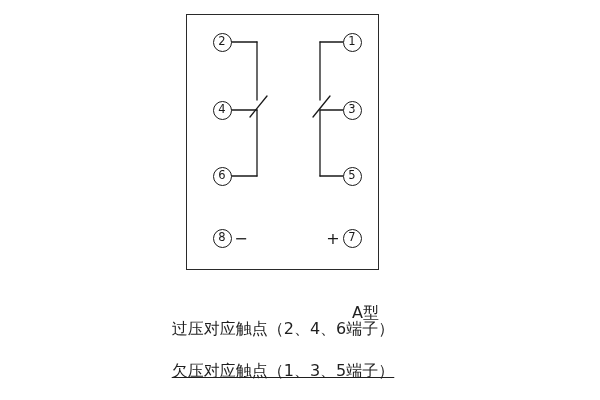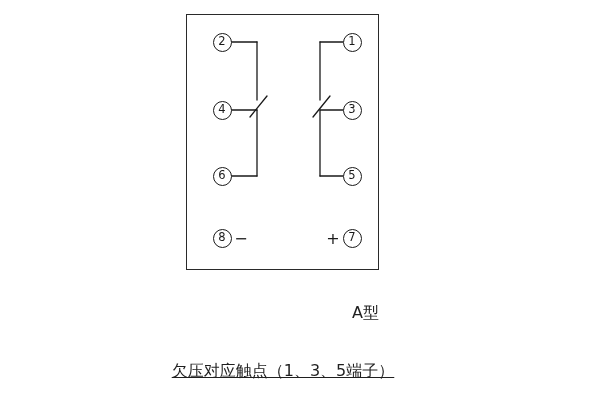--- a/index.html
+++ b/index.html
@@ -110,15 +110,16 @@
   <span class="term" style="left:342.5px; top:100.5px">3</span>
   <span class="term" style="left:212.5px; top:166.5px">6</span>
   <span class="term" style="left:342.5px; top:166.5px">5</span>
   <span class="term" style="left:212.5px; top:228.5px">8</span>
   <span class="term" style="left:342.5px; top:228.5px">7</span>
 
   <span class="polarity" style="left:233px; top:228.5px">−</span>
   <span class="polarity" style="left:325px; top:228.5px">+</span>
 
   <div class="diagram-title">A型</div>
+  <div class="caption over">过压对应触点（2、4、6端子）</div>
   <div class="caption under">欠压对应触点（1、3、5端子）</div>
 
 </div>
 
 </body></html>

